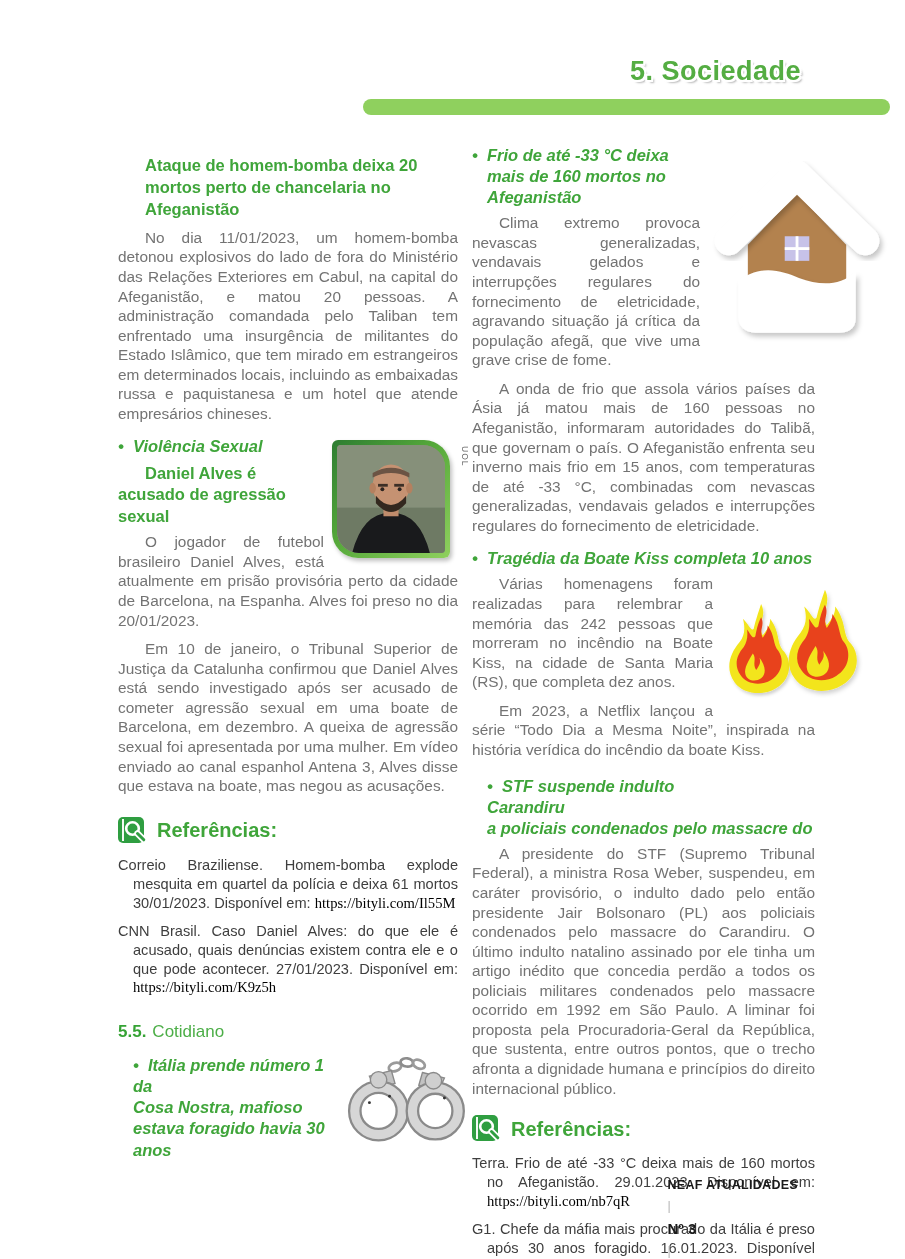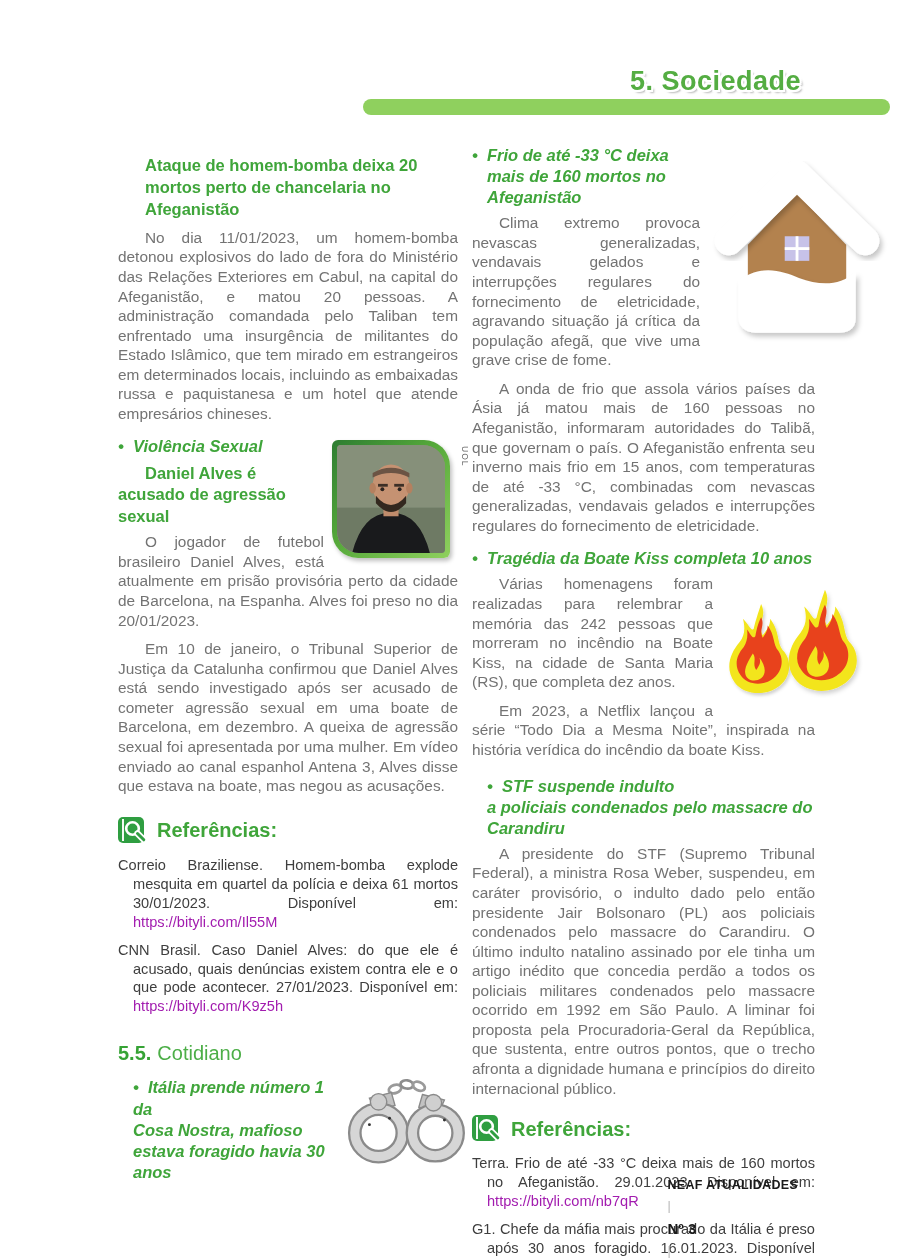--- a/index.html
+++ b/index.html
@@ -7,21 +7,21 @@
     width:905px;height:1259px;position:relative;overflow:hidden;
     font-family:"Liberation Sans","DejaVu Sans",sans-serif;
     color:#3e3e3e;
   }
   
   .green-bar{
     position:absolute;left:363px;top:99px;width:527px;height:16px;
     background:#8fd05e;border-radius:8px;z-index:1;
   }
   .section-title{
-    position:absolute;top:66px;right:104px;z-index:2;
+    position:absolute;top:56px;right:104px;z-index:2;
     font-size:27px;font-weight:bold;color:#54ad42;letter-spacing:.5px;
     text-shadow:
       -2px -2px 0 #fff, 2px -2px 0 #fff, -2px 2px 0 #fff, 2px 2px 0 #fff,
       0 -2px 0 #fff, 0 2px 0 #fff, -2px 0 0 #fff, 2px 0 0 #fff,
       3px 3px 2px rgba(100,100,100,.45);
   }
   
   .col{position:absolute;top:143px;}
   .col-left{left:118px;width:340px;}
   .col-right{left:472px;width:343px;}
@@ -39,32 +39,32 @@
   .bullet-h{
     color:#3fa53a;font-weight:bold;font-style:italic;
     font-size:16.5px;line-height:1.28;
     margin:13px 0 5px 0;
     padding-left:15px;text-indent:-15px;
   }
   .bullet-h .blt{display:inline-block;width:15px;text-indent:0;}
   .bullet-h .hline{display:block;padding-left:0;text-indent:0;}
   .bullet-h .hline-wrap{display:block;text-indent:0;}
   .cotidiano{
-    margin:26px 0 10px 0;font-size:20px;line-height:1.1;font-weight:normal;
+    margin:26px 0 10px 0;font-size:17px;line-height:1.1;font-weight:normal;
   }
   .cotidiano .num{font-weight:bold;color:#36a335;margin-right:6px;}
   .cotidiano .nm{color:#4cae47;}
   
   .refs-head{display:flex;align-items:center;gap:9px;margin:20px 0 10px 0;text-align:right;}
   .refs-head .lbl{color:#3fa53a;font-weight:bold;font-size:20px;}
   .ref{
     font-size:14.6px;line-height:1.3;text-align:justify;
     padding-left:15px;text-indent:-15px;margin:0 0 9px 0;color:#3e3e3e;
   }
-  .link{color:#a21caf;text-decoration:none;cursor:pointer;}
+  .link{color:#000000;text-decoration:none;cursor:pointer;font-family:Liberation Serif, serif;}
   
   .float-r{float:right;}
   .photo-float{
     position:relative;width:128px;height:120px;
     margin:4px -2px 4px 8px;
   }
   .photo-frame{
     position:absolute;left:0;top:0;width:118px;height:118px;
     background:linear-gradient(135deg,#2e7d32 0%,#55a83a 45%,#8fd05e 100%);
     border-radius:6px 26px 6px 26px;
@@ -231,22 +231,22 @@
         </g>
       </svg>
     </div>
     <p class="body">Várias homenagens foram realizadas para relembrar a memória das 242 pessoas que morreram no incêndio na Boate Kiss, na cidade de Santa Maria (RS), que completa dez anos.</p>
     <p class="body">Em 2023, a Netflix lançou a série “Todo Dia a Mesma Noite”, inspirada na história verídica do incêndio da boate Kiss.</p>
   </div>
 
   <div>
     <div class="bullet-h" style="clear:right;margin-top:16px">
       <span class="hline-wrap"><span class="blt">•</span><span>STF suspende indulto</span></span>
+      <span class="hline">Carandiru</span>
       <span class="hline">a policiais condenados pelo massacre do</span>
-      <span class="hline">Carandiru</span>
     </div>
     <p class="body">A presidente do STF (Supremo Tribunal Federal), a ministra Rosa Weber, suspendeu, em caráter provisório, o indulto dado pelo então presidente Jair Bolsonaro (PL) aos policiais condenados pelo massacre do Carandiru. O último indulto natalino assinado por ele tinha um artigo inédito que concedia perdão a todos os policiais militares condenados pelo massacre ocorrido em 1992 em São Paulo. A liminar foi proposta pela Procuradoria-Geral da República, que sustenta, entre outros pontos, que o trecho afronta a dignidade humana e princípios do direito internacional público.</p>
   </div>
 
   <div>
     <div class="refs-head" style="margin-top:16px">
       <svg class="ref-icon" viewBox="0 0 30 30" style="overflow:visible">
         <rect x="0" y="1" width="26" height="26" rx="5" fill="#2f9e41"></rect>
         <rect x="4" y="3" width="2" height="22" fill="#ffffff" opacity="0.95"></rect>
         <circle cx="14.5" cy="12.5" r="6.3" fill="none" stroke="#ffffff" stroke-width="2.6"></circle>

